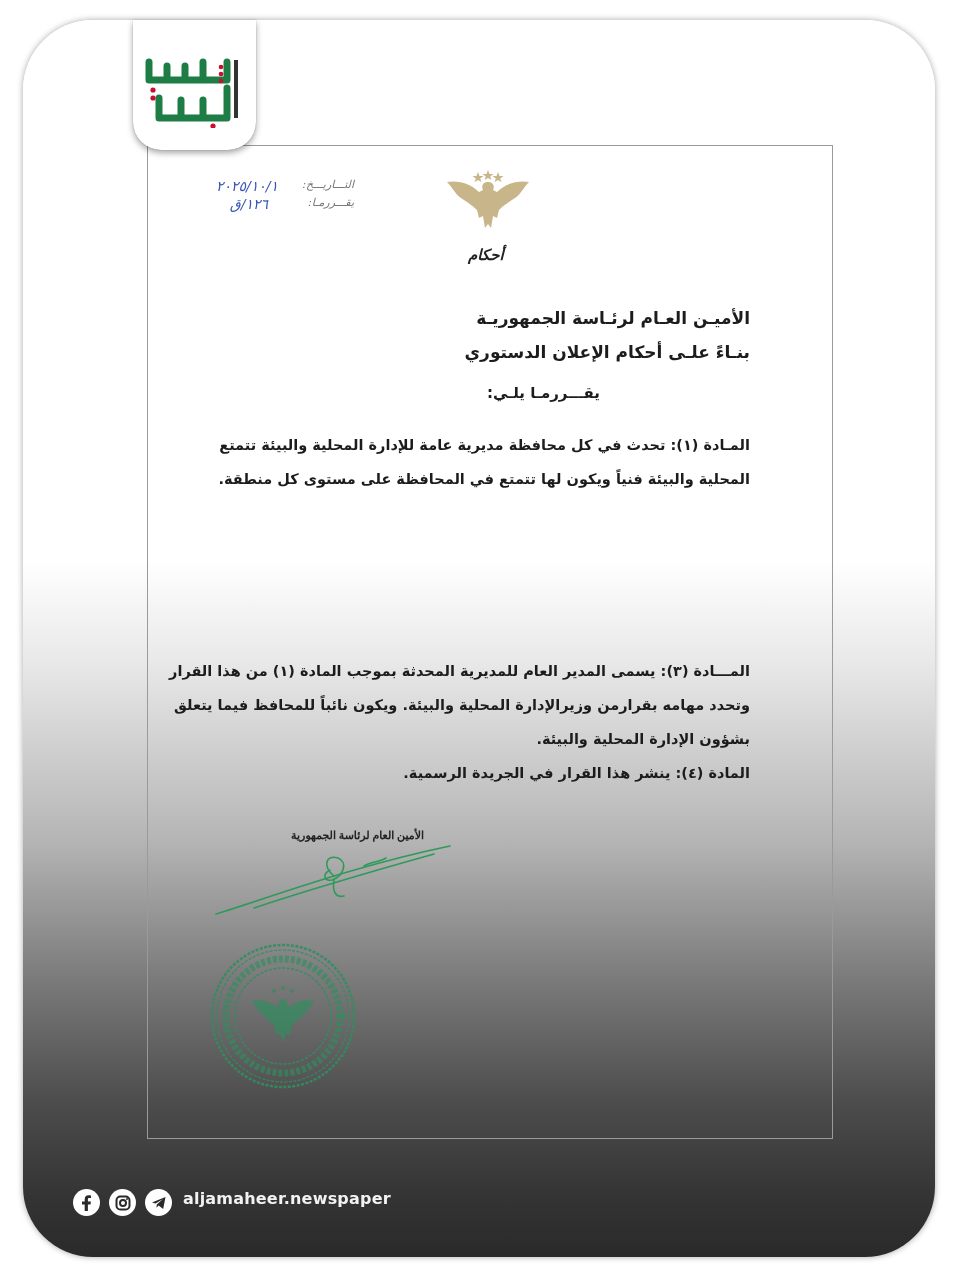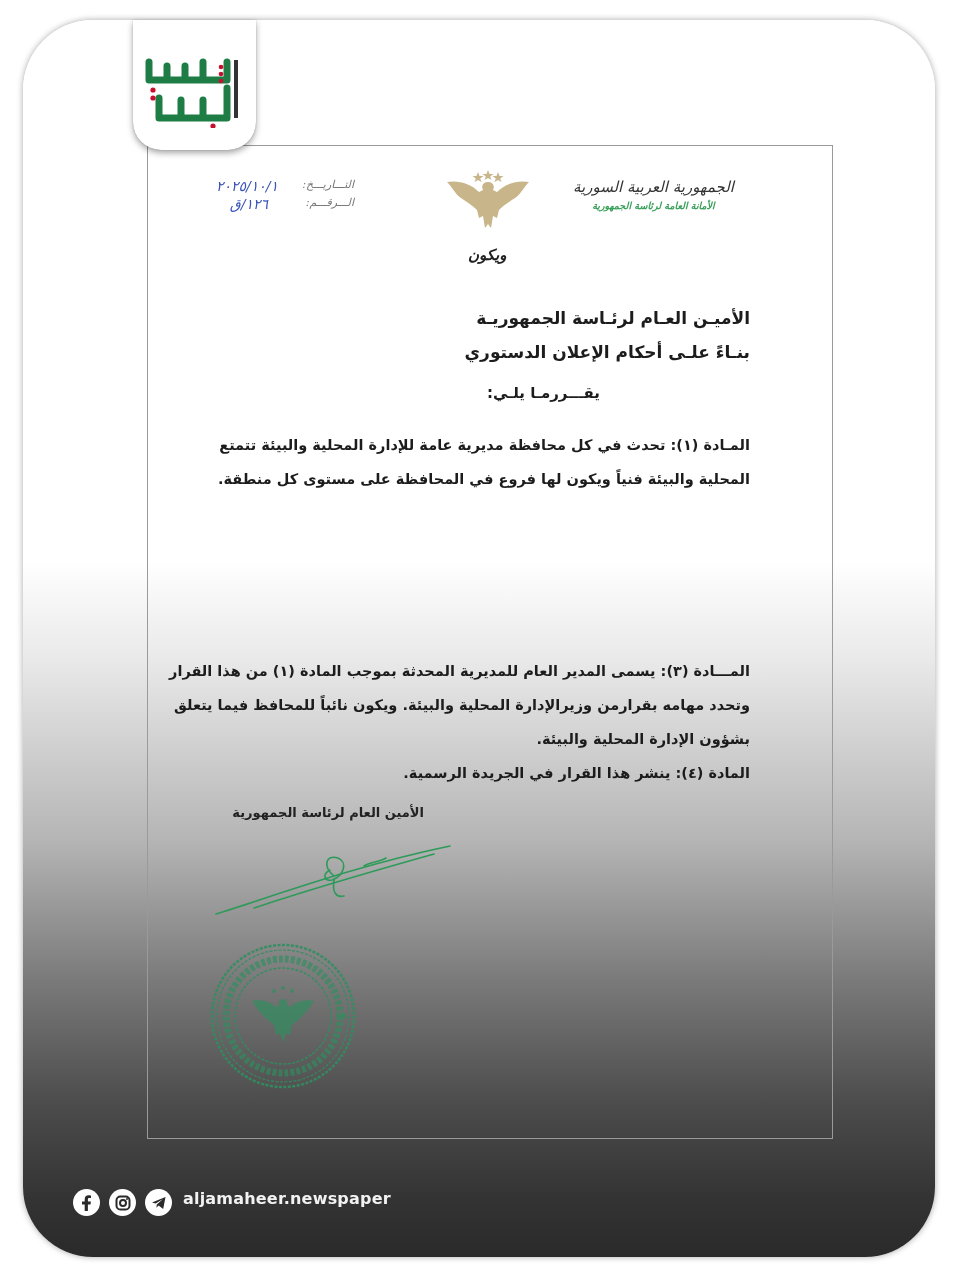--- a/index.html
+++ b/index.html
@@ -37,21 +37,21 @@
 
   .meta { position: absolute; left: 0px; top: 32px; width: 210px; }
   .meta .row { position: relative; height: 18px; }
   .meta .lbl { position: absolute; right: 4px; font-size: 11px; color: #777; }
   .meta .val { position: absolute; right: 80px; font-size: 14px; color: #3b55b8; font-family: "DejaVu Sans", sans-serif; }
 
   .body-text { position: absolute; right: 82px; font-size: 14.5px; font-weight: bold; color: #1c1c1c; text-align: right; direction: rtl; }
   .line { height: 34px; line-height: 34px; white-space: nowrap; }
 
   .signature { position: absolute; left: 66px; top: 690px; }
-  .sig-title { position: absolute; right: 408px; top: 659px; font-size: 13px; font-weight: bold; color: #222; direction: rtl; }
+  .sig-title { position: absolute; right: 408px; top: 683px; font-size: 11px; font-weight: bold; color: #222; direction: rtl; font-family: Liberation Serif, serif; }
   .stamp { position: absolute; left: 60px; top: 795px; opacity: 0.9; }
 
   .footer { position: absolute; left: 73px; top: 1189px; display: flex; align-items: flex-start; z-index: 6; }
   .social { width: 27px; height: 27px; border-radius: 50%; background: #ffffff; margin-right: 9px; display: flex; align-items: center; justify-content: center; }
   .handle { color: #f2f2f2; font-family: "DejaVu Sans", sans-serif; font-size: 16px; font-weight: bold; margin-left: 2px; letter-spacing: 0.2px; }
 </style>
 </head>
 <body>
 
 <div class="card"></div>
@@ -70,56 +70,52 @@
         <circle cx="80" cy="23" r="2.3"></circle>
       <circle cx="12" cy="32" r="2.6"></circle>
         <circle cx="12" cy="40" r="2.6"></circle>
       <circle cx="72" cy="68" r="2.6"></circle>
     </g>
   </svg>
 </div>
 
 <div class="paper">
 
-  <div class="hdr-right">
-    <div class="calli rtl">الجمهورية العربية السورية</div>
-    <div class="sub rtl">الأمانة العامة لرئاسة الجمهورية</div>
-  </div>
 
   <svg class="emblem" width="90" height="64" viewBox="0 0 90 64">
     <g fill="#c8b68a">
       <polygon points="35,4 36.5,8 40.5,8 37.2,10.5 38.5,14 35,12 31.5,14 32.8,10.5 29.5,8 33.5,8"></polygon>
       <polygon points="45,2 46.5,6 50.5,6 47.2,8.5 48.5,12 45,10 41.5,12 42.8,8.5 39.5,6 43.5,6"></polygon>
       <polygon points="55,4 56.5,8 60.5,8 57.2,10.5 58.5,14 55,12 51.5,14 52.8,10.5 49.5,8 53.5,8"></polygon>
       <path d="M45 14 C50 14 52 18 50 22 L54 24 C62 16 74 12 86 14 C80 20 78 26 72 30 C66 34 60 38 56 42 L54 50 L50 48 L48 60 L45 56 L42 60 L40 48 L36 50 L34 42 C30 38 24 34 18 30 C12 26 10 20 4 14 C16 12 28 16 36 24 L40 22 C38 18 40 14 45 14 Z"></path>
     </g>
   </svg>
-  <div class="qarar rtl">ويكون</div>
+  <div class="qarar rtl">أحكام</div>
 
   <div class="meta">
     <div class="row">
       <span class="lbl rtl">التـــاريـــخ:</span>
       <span class="val rtl">٢٠٢٥/١٠/١</span>
     </div>
     <div class="row">
-      <span class="lbl rtl">الـــرقـــم:</span>
+      <span class="lbl rtl">يقـــررمـا:</span>
       <span class="val rtl" style="right:90px">١٢٦/ق</span>
     </div>
   </div>
 
   <div class="body-text" style="top:155px; font-size:17px;">
     <div class="line">الأميـن العـام لرئـاسة الجمهوريـة</div>
     <div class="line">بنـاءً علـى أحكام الإعلان الدستوري</div>
   </div>
 
   <div class="body-text" style="top:238px; right:232px; font-size:15px;">يقـــررمـا يلـي:</div>
 
   <div class="body-text" style="top:282px;">
     <div class="line">المـادة (١): تحدث في كل محافظة مديرية عامة للإدارة المحلية والبيئة تتمتع</div>
-    <div class="line">المحلية والبيئة فنياً ويكون لها فروع في المحافظة على مستوى كل منطقة.</div>
+    <div class="line">المحلية والبيئة فنياً ويكون لها تتمتع في المحافظة على مستوى كل منطقة.</div>
   </div>
 
 
   <div class="body-text" style="top:508px;">
     <div class="line">المـــادة (٣): يسمى المدير العام للمديرية المحدثة بموجب المادة (١) من هذا القرار</div>
     <div class="line">وتحدد مهامه بقرارمن وزيرالإدارة المحلية والبيئة. ويكون نائباً للمحافظ فيما يتعلق</div>
     <div class="line">بشؤون الإدارة المحلية والبيئة.</div>
     <div class="line">المادة (٤): ينشر هذا القرار في الجريدة الرسمية.</div>
   </div>
 

